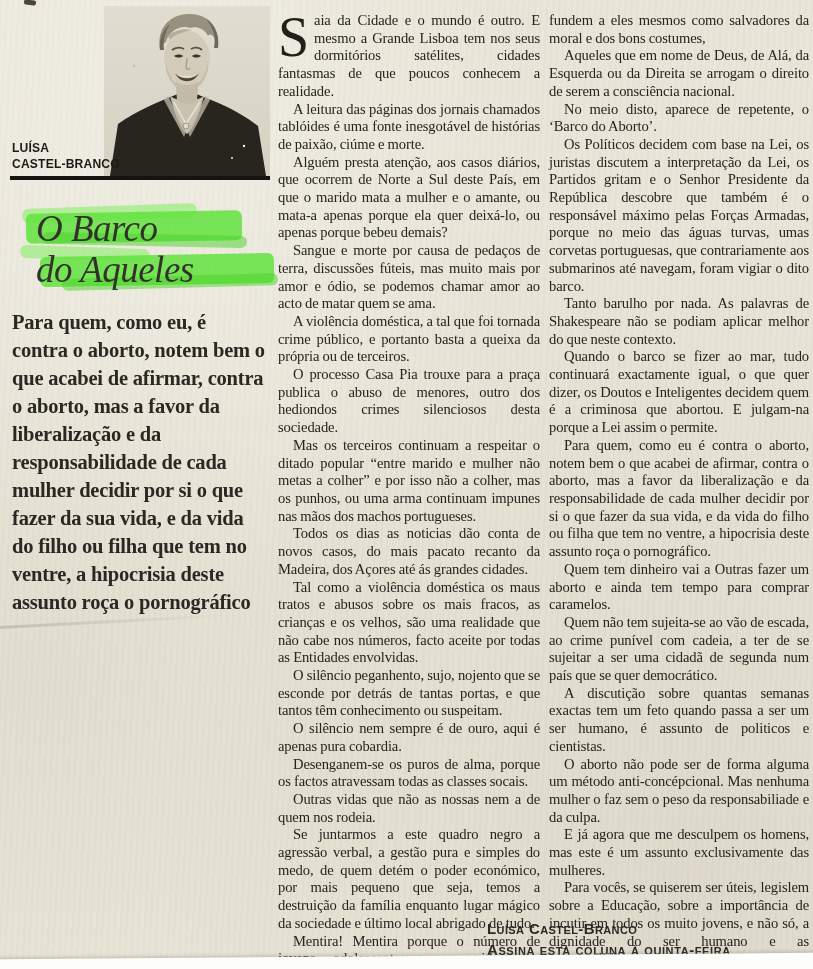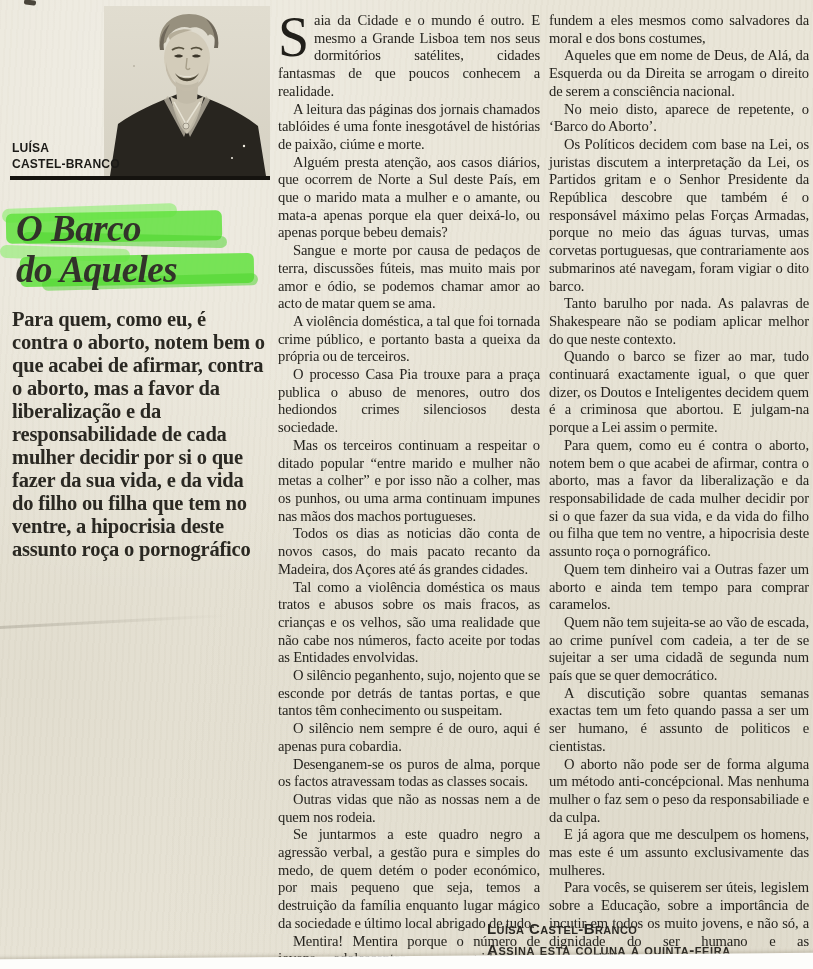--- a/index.html
+++ b/index.html
@@ -20,36 +20,36 @@
   .photo-wrap{position:absolute;left:96px;top:6px;width:166px;height:170px;}
   .photo-wrap svg{display:block;width:100%;height:100%;}
   .caption{
     position:absolute;left:4px;top:140px;width:120px;
     font-family:"Liberation Sans", sans-serif;
     font-weight:700;font-size:13px;line-height:15.5px;color:#1b1a17;
     transform:scaleX(.93);transform-origin:left top;letter-spacing:.2px;
   }
   .rule{position:absolute;left:2px;top:176px;width:260px;height:4px;background:#15130f;}
   .headline{
-    position:absolute;left:0;top:208px;width:258px;
-    font-size:37px;font-weight:700;font-style:italic;line-height:41px;
+    position:absolute;left:20px;top:208px;width:258px;
+    font-size:37px;font-weight:400;font-style:italic;line-height:41px;
     color:#32322a;letter-spacing:-.5px;
   }
   .hl-line{position:relative;display:block;padding-left:8px;z-index:1;}
   .hl-line .txt{position:relative;z-index:3;}
   .marker{position:absolute;z-index:1;border-radius:6px;}
   .m1a{left:-2px;top:4px;width:216px;height:30px;background:rgba(98,226,62,.85);transform:rotate(-1deg);}
   .m1b{left:-6px;top:-2px;width:175px;height:14px;background:rgba(130,238,96,.55);transform:rotate(-2deg);border-radius:8px;}
   .m1c{left:14px;top:26px;width:205px;height:12px;background:rgba(72,212,40,.5);transform:rotate(1.2deg);}
   .m2a{left:12px;top:6px;width:234px;height:30px;background:rgba(98,226,62,.85);transform:rotate(-1deg);}
   .m2b{left:-8px;top:-2px;width:130px;height:13px;background:rgba(130,238,96,.55);transform:rotate(2deg);border-radius:8px;}
   .m2c{left:34px;top:27px;width:216px;height:12px;background:rgba(72,212,40,.5);transform:rotate(-1.5deg);}
   .intro{
     position:absolute;left:4px;top:308px;width:254px;
-    font-size:20.5px;font-weight:700;line-height:23px;color:#2a2822;
+    font-size:20.5px;font-weight:700;line-height:28px;color:#2a2822;
     letter-spacing:-.2px;
   }
   .crease{position:absolute;left:-10px;top:620px;width:230px;height:3px;
     background:linear-gradient(90deg, rgba(90,85,70,.22), rgba(90,85,70,0));
     transform:rotate(-3deg);}
   .corner-mark{position:absolute;left:24px;top:0;width:12px;height:5px;background:#4a453b;transform:rotate(8deg);border-radius:2px;}
   
   .col{position:absolute;top:12px;width:262px;font-size:14.6px;line-height:17.7px;
     text-align:justify;letter-spacing:-.12px;word-spacing:-.3px;}
   .col-mid{left:278px;}

